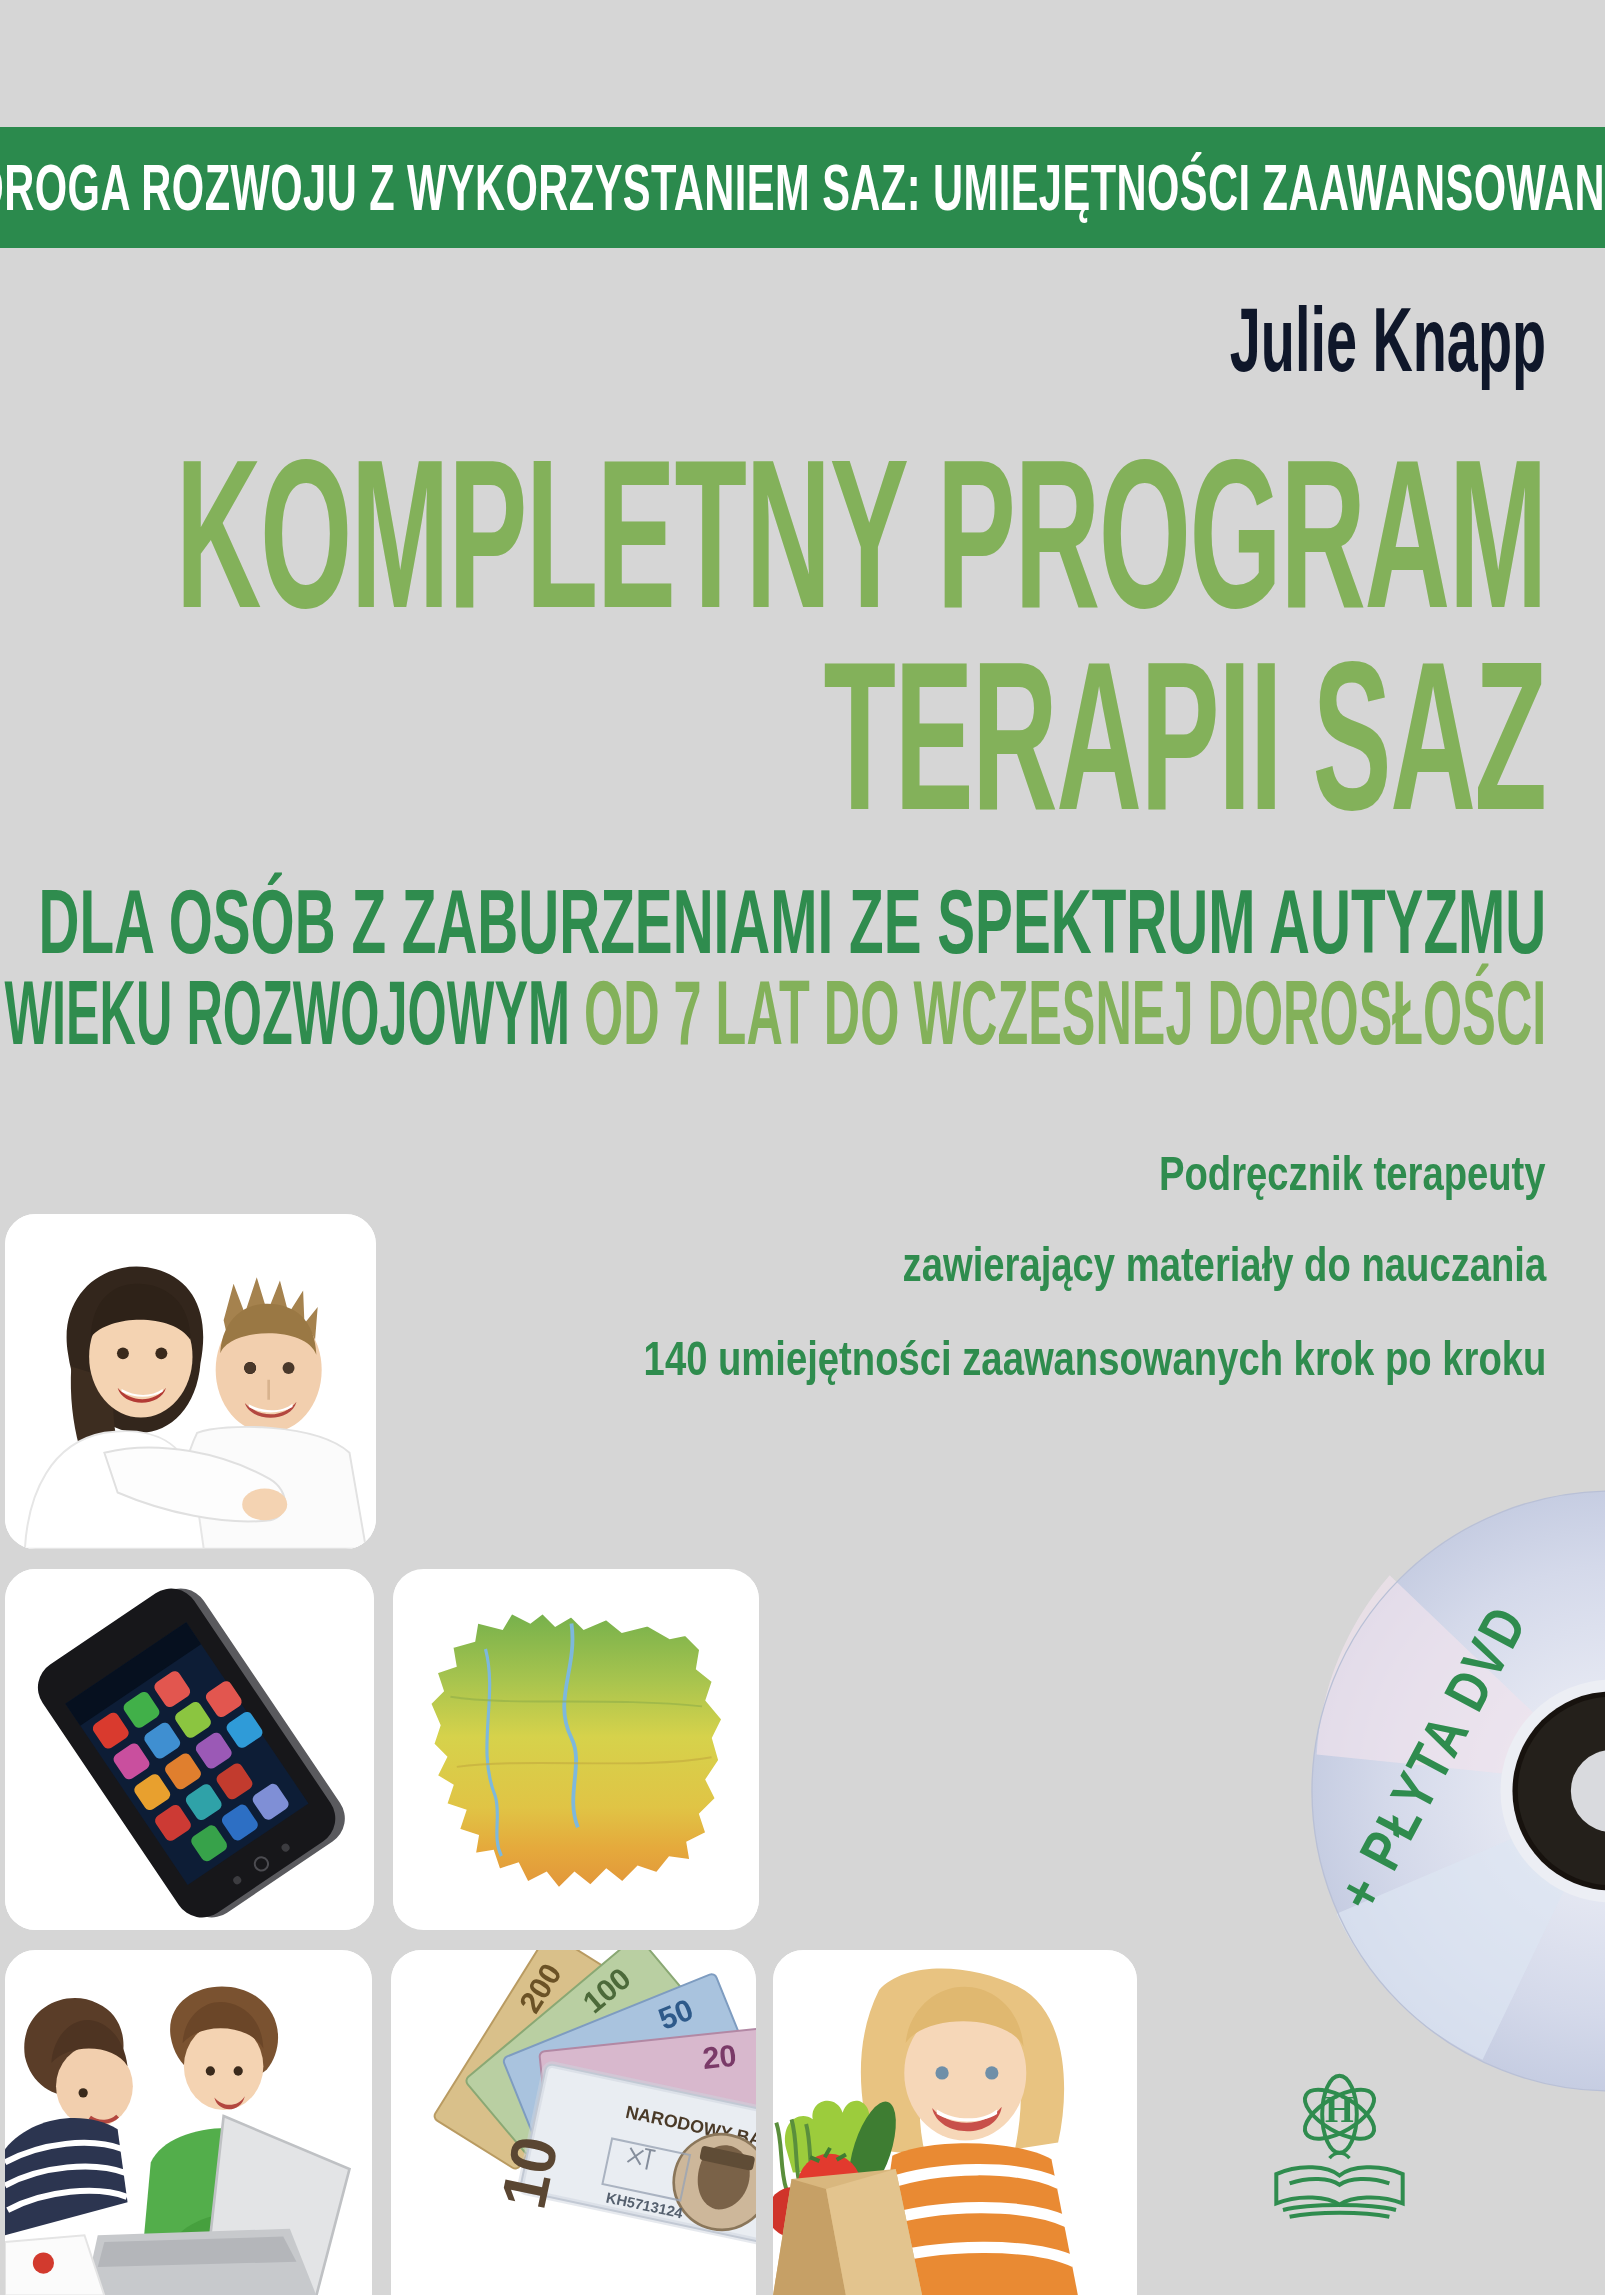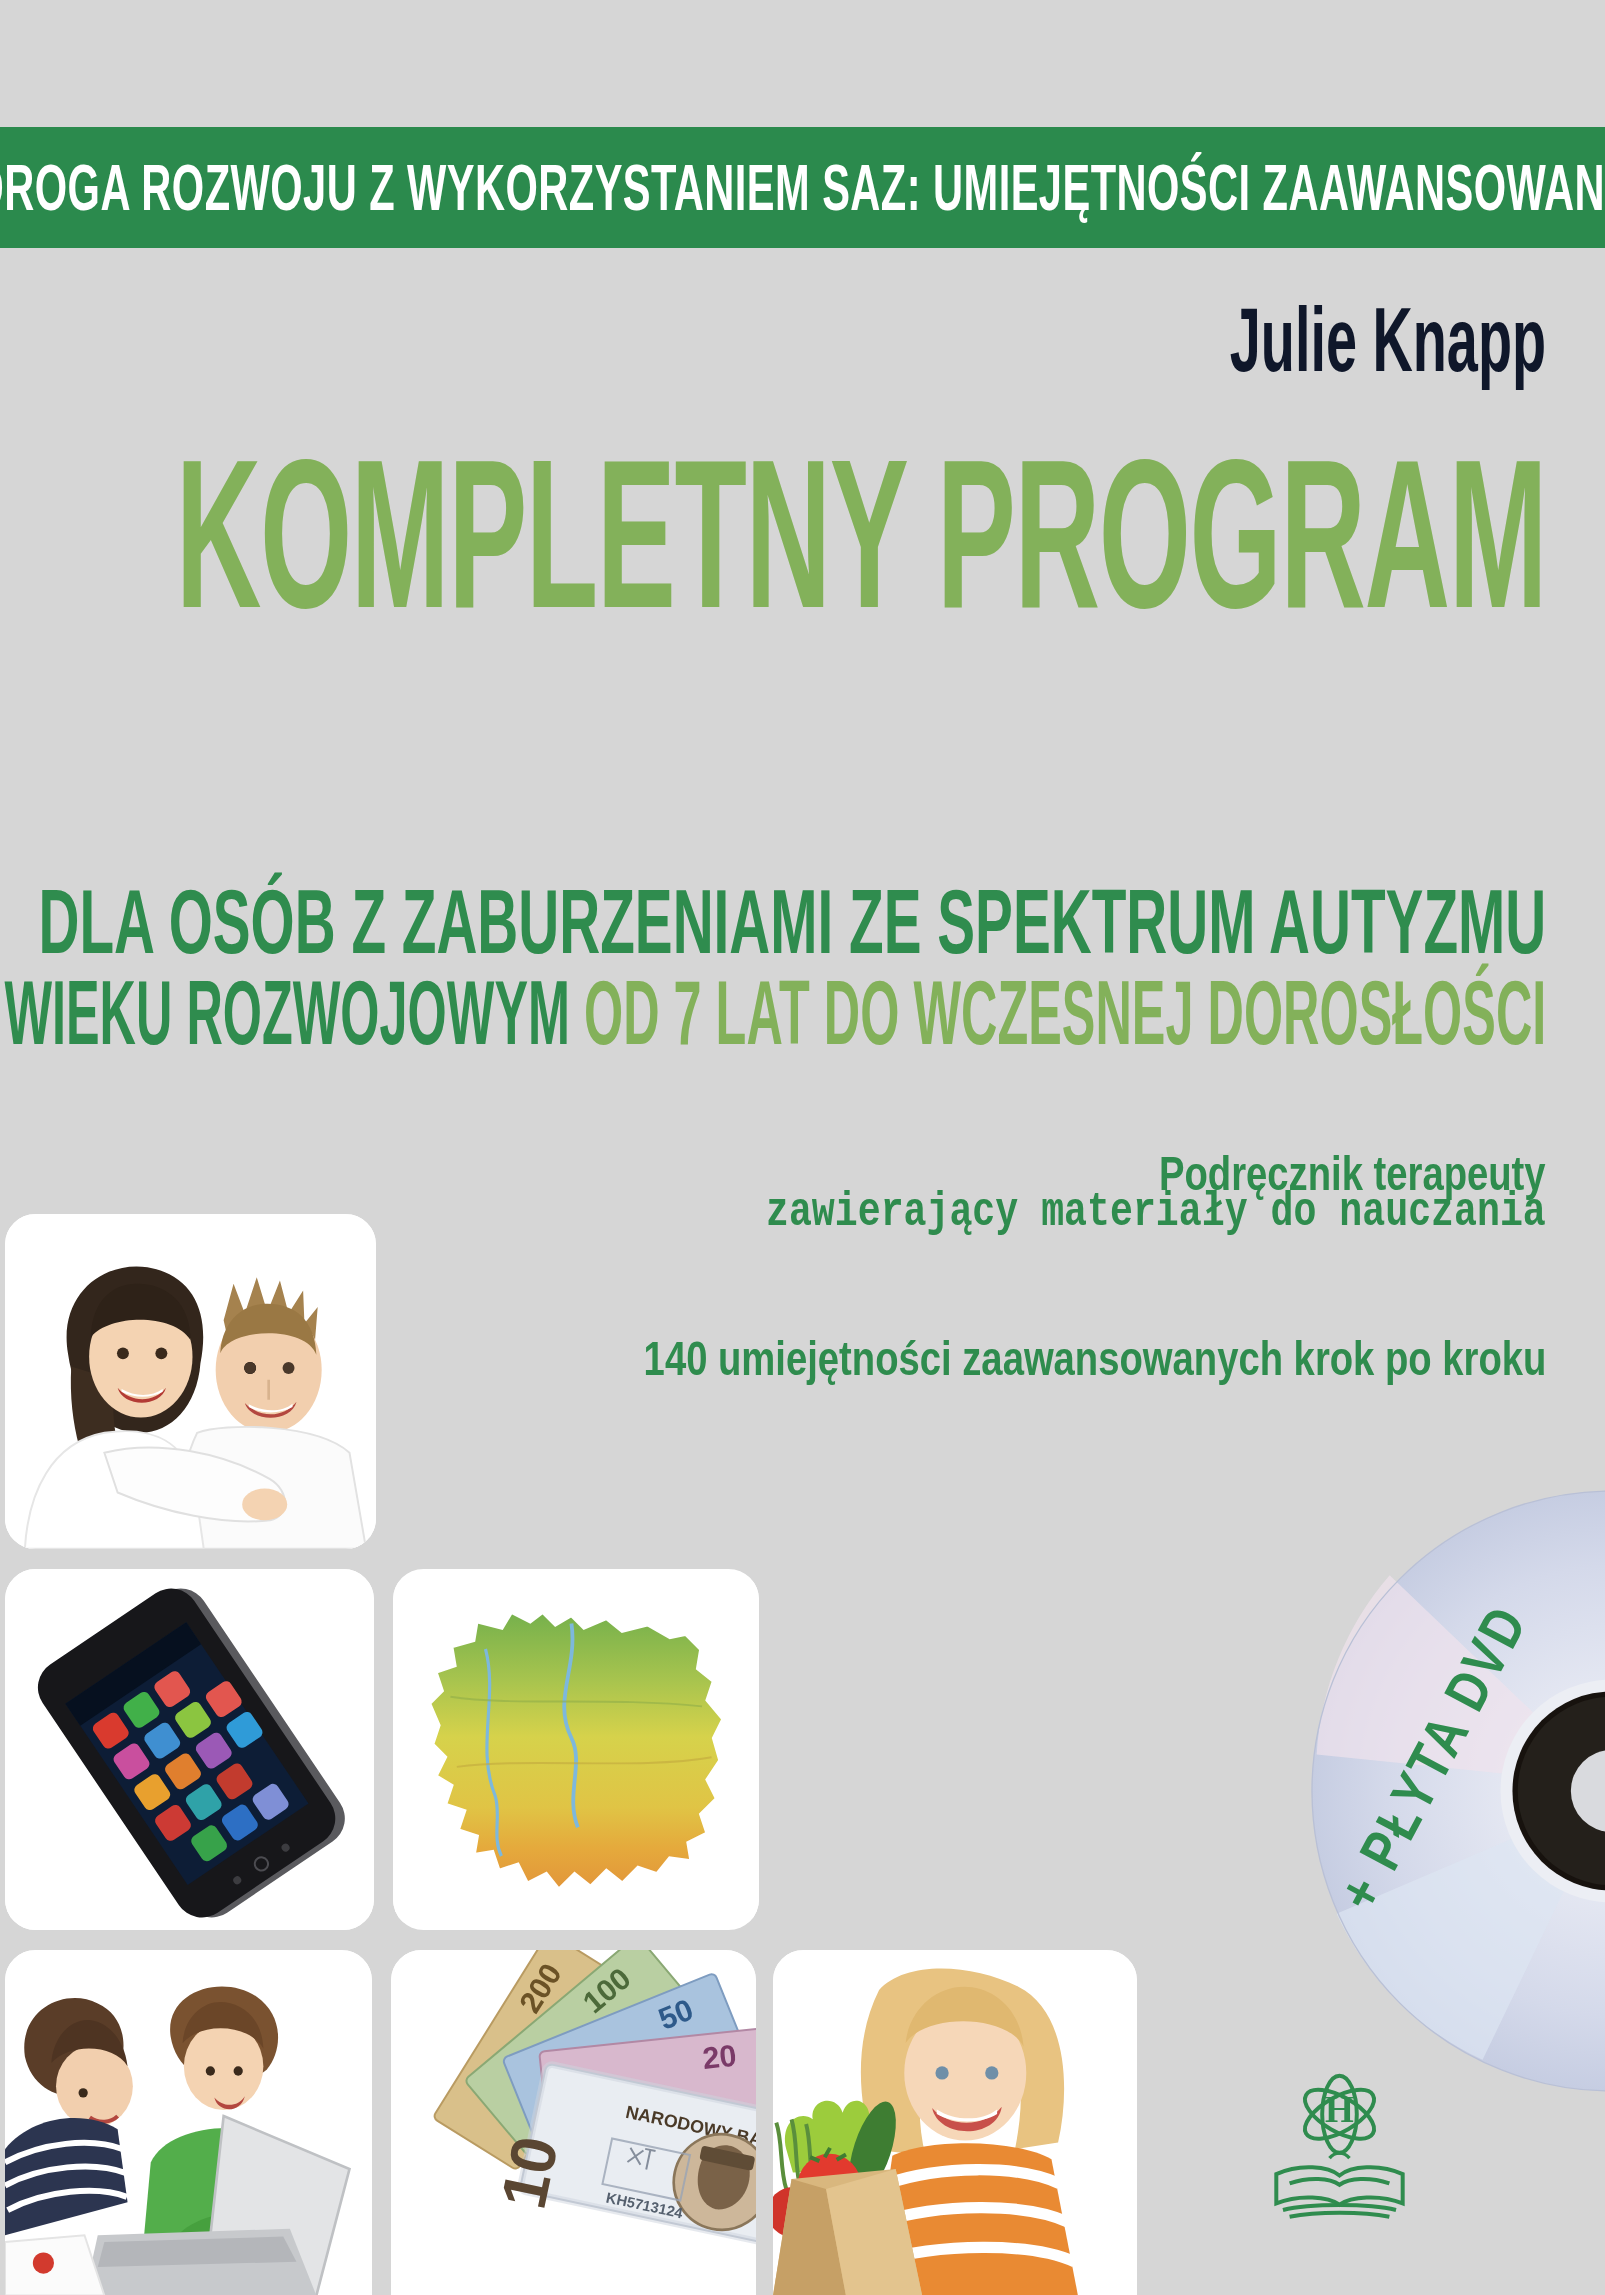--- a/index.html
+++ b/index.html
@@ -31,21 +31,21 @@
   .t2{top:630px;}
   .sub{font-size:90px;font-weight:800;color:#2f8c4e;}
   .s1{top:877px;}
   .s1 .cond{transform:scaleX(.63);}
   .s2{top:968px;}
   .s2 .cond{transform:scaleX(.56);}
   .light-green{color:#83b15a;}
   .desc{font-size:49px;font-weight:700;color:#2f8c4e;}
   .desc .cond{transform:scaleX(.78);}
   .d1{top:1149px;}
-  .d2{top:1188px;font-family:Liberation Mono, monospace;}
+  .d2{top:1240px;}
   .d3{top:1334px;}
   
   .tile{
     position:absolute;background:#ffffff;border-radius:30.5px;overflow:hidden;
   }
   .tile svg{display:block;width:100%;height:100%;}
   .tile-couple{left:5.3px;top:1214px;width:371px;height:335px;}
   .tile-phone{left:5.3px;top:1569px;width:369px;height:361px;}
   .tile-map{left:393px;top:1569px;width:366px;height:361px;}
   .tile-kids{left:5.3px;top:1950px;width:367px;height:346px;border-bottom-left-radius:0;border-bottom-right-radius:0;}
@@ -79,20 +79,23 @@
       <span>DROGA ROZWOJU Z WYKORZYSTANIEM SAZ: </span><span class="em">UMIEJĘTNOŚCI ZAAWANSOWANE</span>
     </div>
   </div>
 
   <div class="r author">
     <span class="cond">Julie Knapp</span>
   </div>
 
   <div class="r title-line t1">
     <span class="cond">KOMPLETNY PROGRAM</span>
+  </div>
+  <div class="r title-line t2">
+    <span class="cond">TERAPII SAZ</span>
   </div>
 
   <div class="r sub s1">
     <span class="cond">DLA OSÓB Z ZABURZENIAMI ZE SPEKTRUM AUTYZMU</span>
   </div>
   <div class="r sub s2">
     <span class="cond"><span>W WIEKU ROZWOJOWYM </span><span class="light-green">OD 7 LAT DO WCZESNEJ DOROSŁOŚCI</span></span>
   </div>
 
   <div class="r desc d1">

